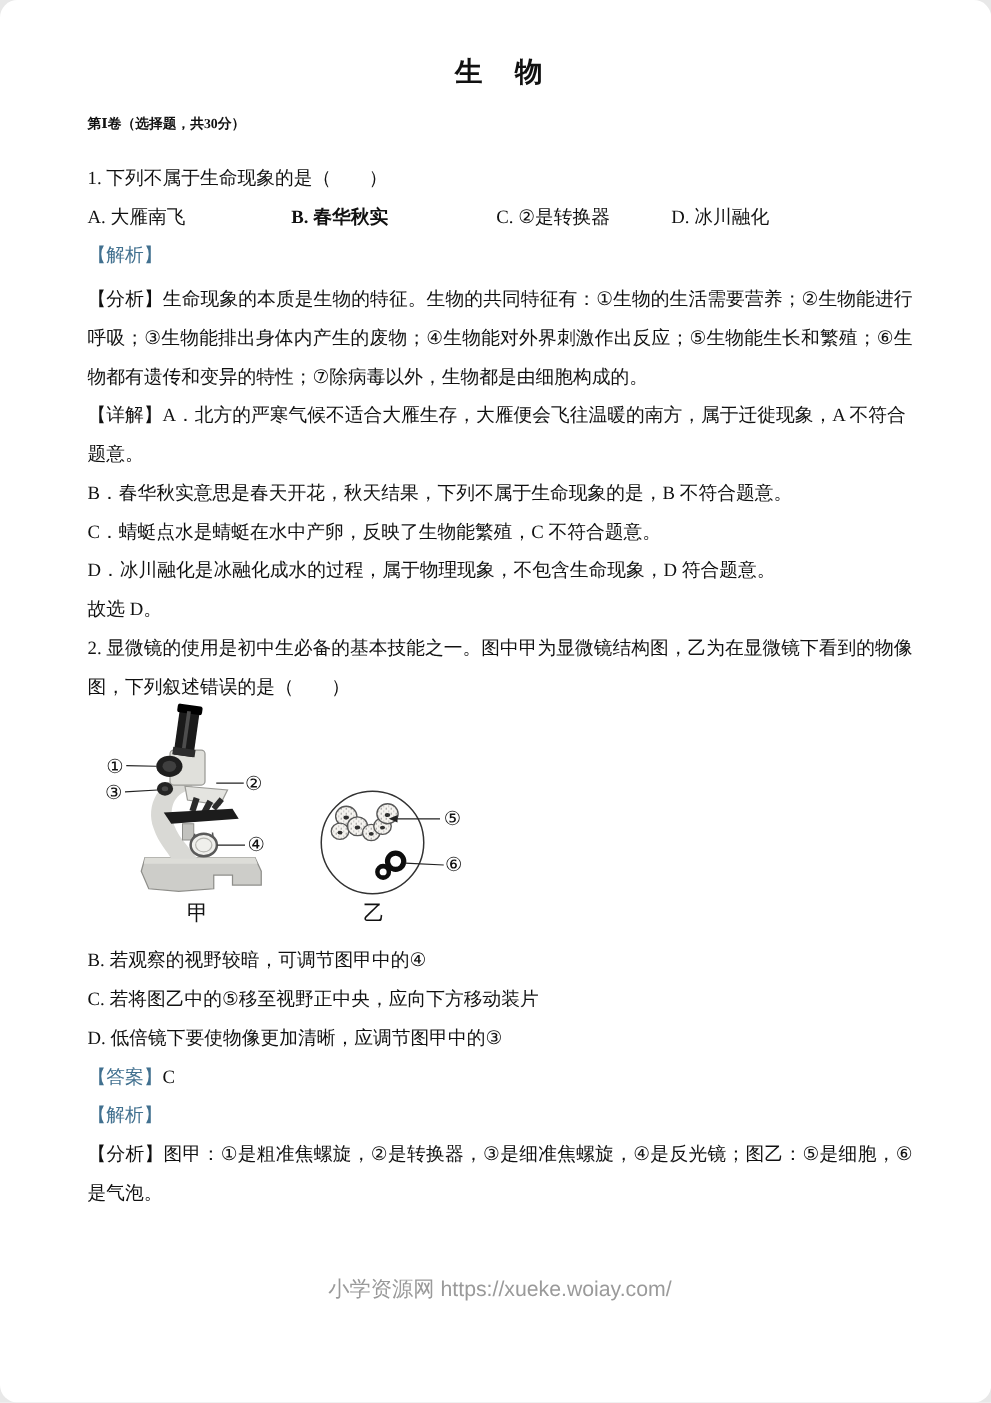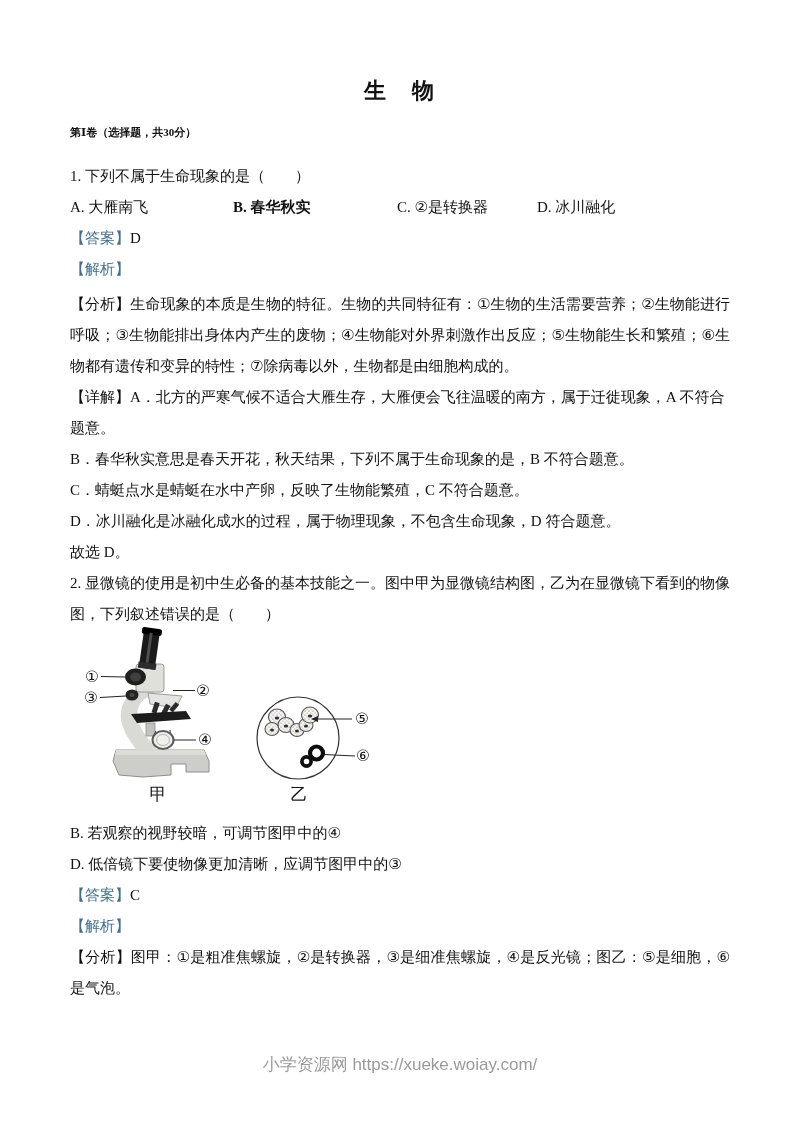--- a/index.html
+++ b/index.html
@@ -5,21 +5,22 @@
   html,body{margin:0;padding:0;background:#e8e8e8;}
   .page{
     position:relative;
     width:793px;height:1122px;
     margin:0 auto;
     background:#ffffff;
     font-family:"Liberation Serif","DejaVu Serif","DejaVu Sans",serif;
     color:#111111;
     overflow:hidden;
     box-sizing:border-box;
-    padding:74px 63px 0 70px;
+    padding:41px 63px 0 70px;
+    border-radius:14px;
   }
   .title{
     text-align:center;
     font-size:22px;font-weight:bold;
     line-height:33px;
     letter-spacing:2px;
   }
   .section-header{
     text-align:left;
     font-size:11px;font-weight:bold;
@@ -87,21 +88,20 @@
 
   <div class="line q-first">1. 下列不属于生命现象的是（　　）</div>
 
   <div class="options-row">
     <span class="opt opt-a">A. 大雁南飞</span>
     <span class="opt opt-b">B. 春华秋实</span>
     <span class="opt opt-c">C. ②是转换器</span>
     <span class="opt opt-d">D. 冰川融化</span>
   </div>
 
-  <div class="line"><span class="marker">【答案】</span><span>D</span></div>
 
   <div class="line"><span class="marker">【解析】</span></div>
 
   <div class="para fenxi-block">【分析】生命现象的本质是生物的特征。生物的共同特征有：①生物的生活需要营养；②生物能进行呼吸；③生物能排出身体内产生的废物；④生物能对外界刺激作出反应；⑤生物能生长和繁殖；⑥生物都有遗传和变异的特性；⑦除病毒以外，生物都是由细胞构成的。</div>
 
   <div class="line">【详解】A．北方的严寒气候不适合大雁生存，大雁便会飞往温暖的南方，属于迁徙现象，A 不符合题意。</div>
   <div class="line">B．春华秋实意思是春天开花，秋天结果，下列不属于生命现象的是，B 不符合题意。</div>
   <div class="line">C．蜻蜓点水是蜻蜓在水中产卵，反映了生物能繁殖，C 不符合题意。</div>
   <div class="line">D．冰川融化是冰融化成水的过程，属于物理现象，不包含生命现象，D 符合题意。</div>
   <div class="line">故选 D。</div>
@@ -205,20 +205,21 @@
         </g>
         <polygon points="311,101 318,98 318,104" fill="#222"></polygon>
         <text class="fig-label" text-anchor="middle" x="362" y="106">⑤</text>
         <text class="fig-label" text-anchor="middle" x="363" y="143">⑥</text>
         <text class="fig-caption" text-anchor="middle" x="299" y="182">乙</text>
       </g>
     </svg>
   </div>
 
   <div class="line">B. 若观察的视野较暗，可调节图甲中的④</div>
+  <div class="line">C. 若将图乙中的⑤移至视野正中央，应向下方移动装片</div>
   <div class="line">D. 低倍镜下要使物像更加清晰，应调节图甲中的③</div>
 
   <div class="line"><span class="marker">【答案】</span><span>C</span></div>
 
   <div class="line"><span class="marker">【解析】</span></div>
 
   <div class="para">【分析】图甲：①是粗准焦螺旋，②是转换器，③是细准焦螺旋，④是反光镜；图乙：⑤是细胞，⑥是气泡。</div>
 
   <div class="footer">小学资源网 https://xueke.woiay.com/</div>
 

